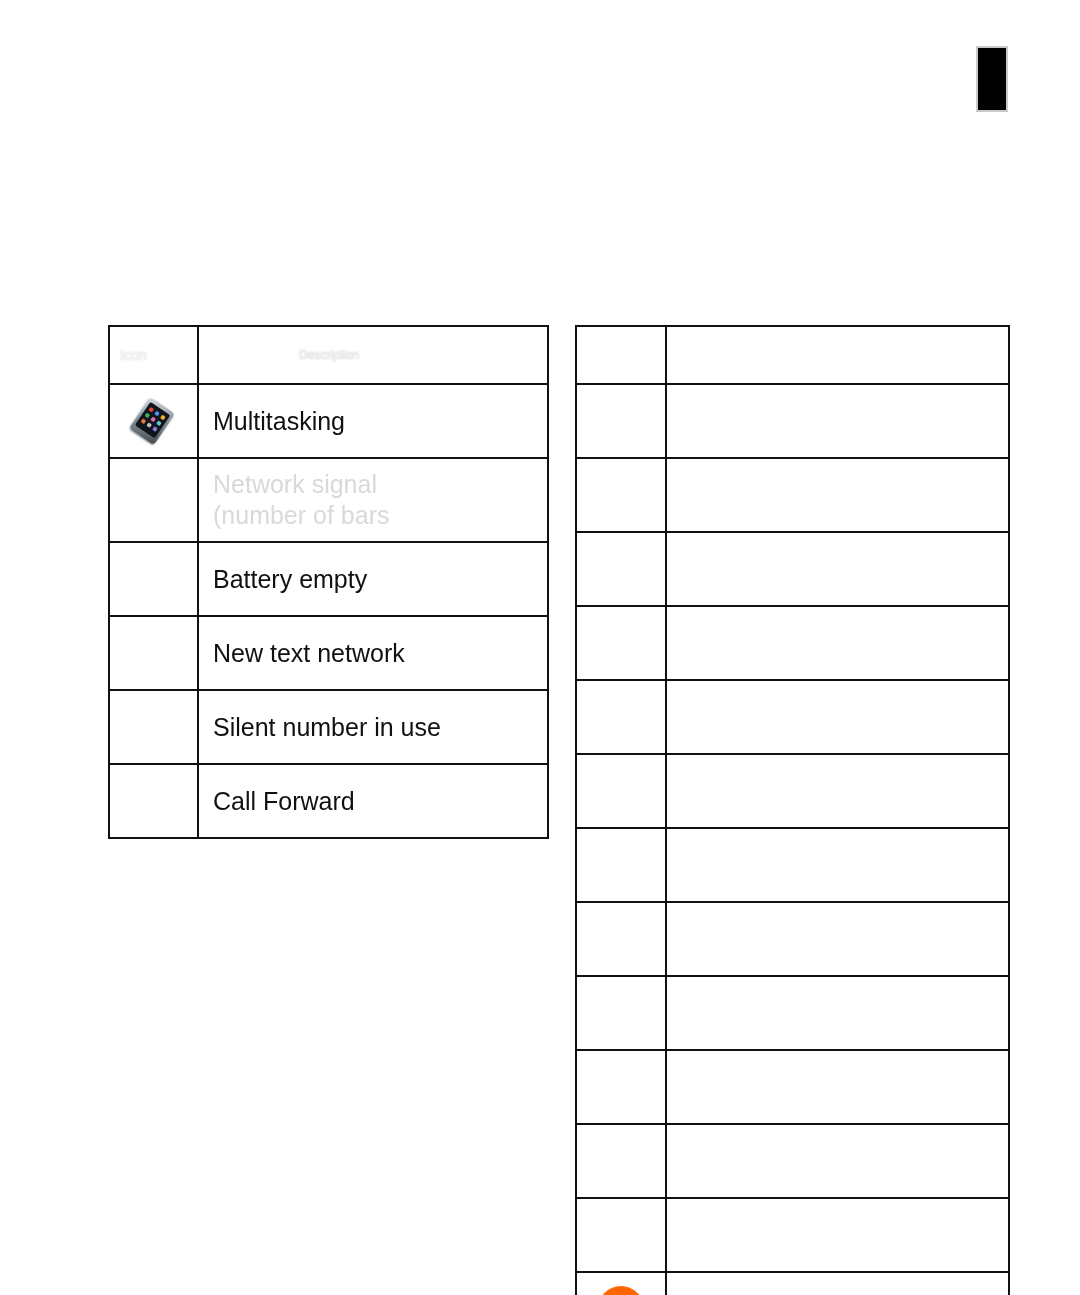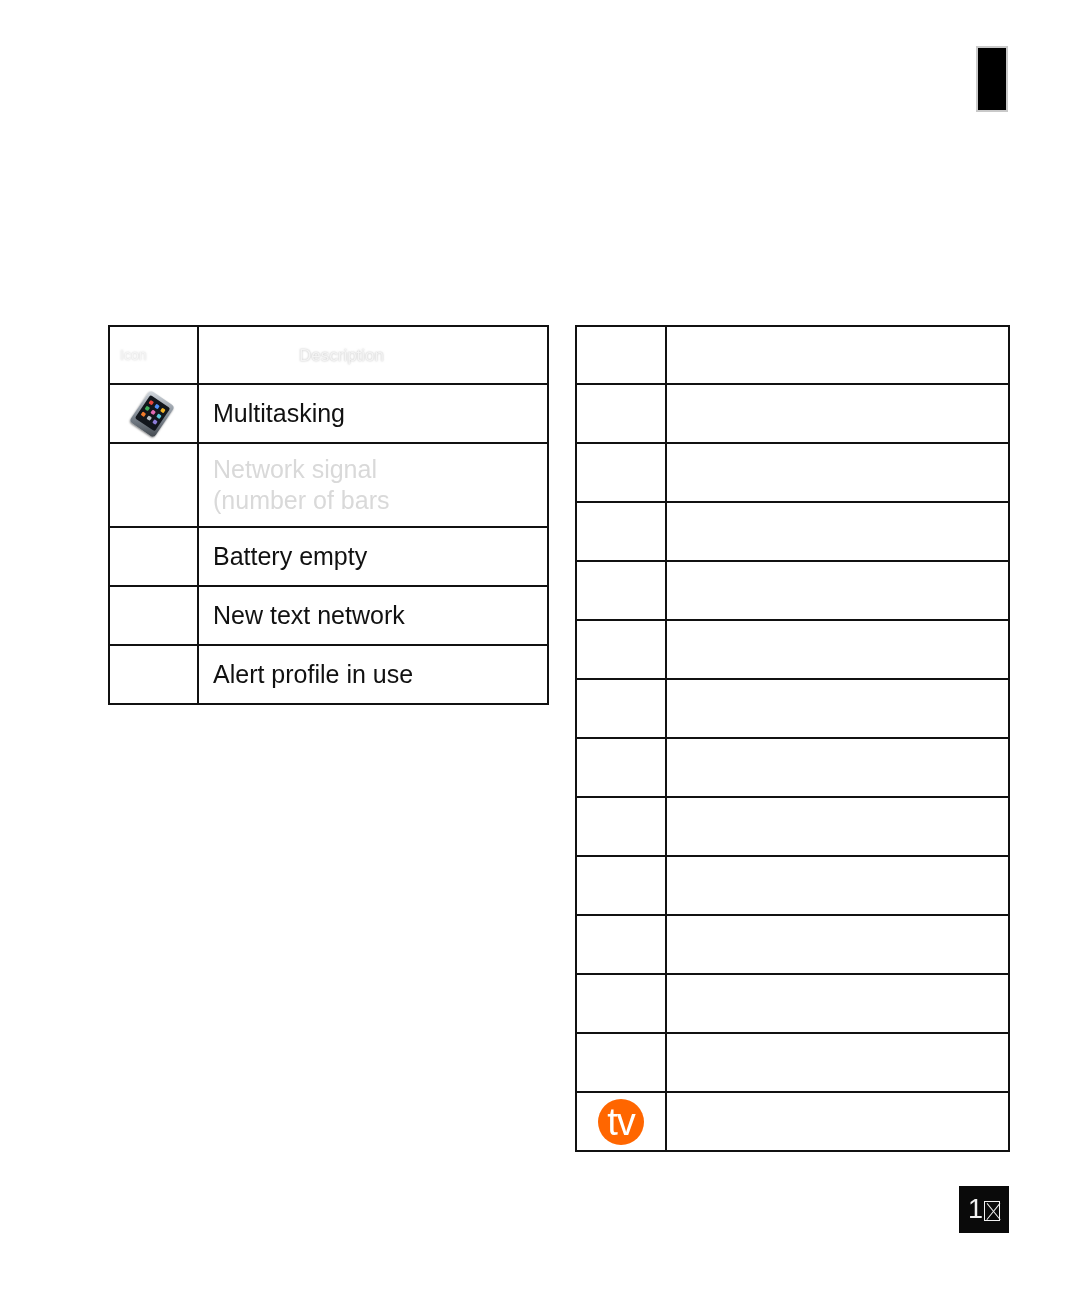--- a/index.html
+++ b/index.html
@@ -76,35 +76,35 @@
   .icon-table td {
     border: 2px solid #111111;
     padding: 0;
     vertical-align: middle;
   }
   .icon-table.left  td.icon-cell  { width: 87px;  }
   .icon-table.left  td.label-cell { width: 348px; }
   .icon-table.right td.icon-cell  { width: 88px;  }
   .icon-table.right td.label-cell { width: 341px; }
 
-  .icon-table tr { height: 59px; }
+  .icon-table tr { height: 74px; }
   .icon-table tr.tall { height: 84px; }
   .icon-table tr.header-row { height: 58px; }
 
   .cell-label {
     display: block;
     padding: 0 0 0 14px;
     font-size: 25px;
     line-height: 31px;
     color: #111111;
     font-family: "Liberation Sans", sans-serif;
     white-space: pre-line;
   }
   .cell-label.header {
-    font-size: 17px;
+    font-size: 12px;
     color: #f4f4f4;
     padding-left: 100px;
     text-shadow: 0 0 2px rgba(120,120,120,0.55);
   }
   .cell-label.header-icon {
     font-size: 14px;
     color: #f6f6f6;
     padding-left: 10px;
     text-shadow: 0 0 2px rgba(150,150,150,0.5);
   }
@@ -250,24 +250,32 @@
     </tr>
 
 
 
 
     <tr>
       <td class="icon-cell">
         <div class="icon-wrap"></div>
       </td>
       <td class="label-cell">
-        <span class="cell-label">Alert profile in use</span>
-      </td>
-    </tr>
-
+        <span class="cell-label">Silent number in use</span>
+      </td>
+    </tr>
+
+    <tr>
+      <td class="icon-cell">
+        <div class="icon-wrap"></div>
+      </td>
+      <td class="label-cell">
+        <span class="cell-label">Call Forward</span>
+      </td>
+    </tr>
 
 
   </tbody>
 </table>
 
 <table class="icon-table right">
   <tbody>
     <tr class="header-row">
       <td class="icon-cell">
         <span class="cell-label header-icon"></span>

